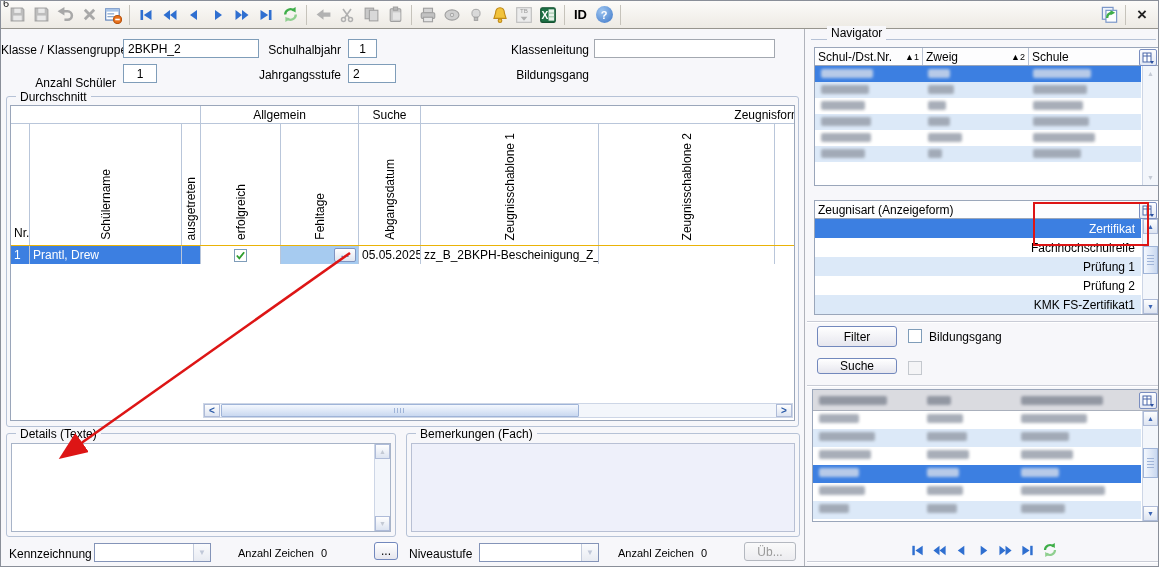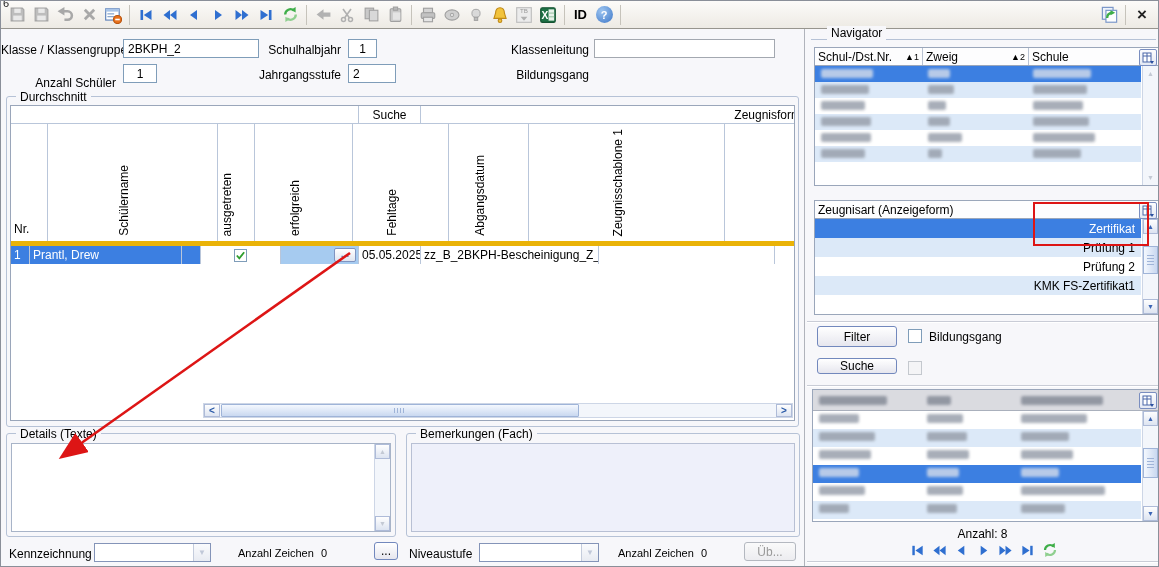--- a/index.html
+++ b/index.html
@@ -37,21 +37,21 @@
 
   
   .ztbl{ position:absolute; left:3px; top:8px; width:785px; height:316px;
     background:#fff; border:1px solid #9aa6ba; }
   .zgrid{ display:grid; grid-template-columns:18px 152px 19px 80px 78px 62px 178px 176px 1fr; }
   .band{ height:18px; border-bottom:1px solid #b9c6da; }
   .band > div{ display:flex; align-items:center; justify-content:center; font-size:12px; }
   .band .bl{ border-left:1px solid #b9c6da; }
   .band-zf{ justify-content:flex-end !important; overflow:hidden; }
   .band-zf span{ margin-right:-7px; white-space:nowrap; }
-  .hdr{ height:122px; border-bottom:5px solid #eab308;gap:18px; }
+  .hdr{ height:122px; border-bottom:1px solid #eab308; }
   .hdr > div{ display:flex; align-items:flex-end; justify-content:center;
     padding-bottom:5px; border-left:1px solid #b9c6da; overflow:hidden; }
   .hdr > div:first-child{ border-left:none; align-items:flex-end; justify-content:flex-start;
     padding-left:3px; }
   .vert{ writing-mode:vertical-rl; transform:rotate(180deg); white-space:nowrap; font-size:12px; }
   .drow{ height:18px; }
   .drow > div{ border-left:1px solid #b9c6da; display:flex; align-items:center;
     overflow:hidden; white-space:nowrap; }
   .drow > div:first-child{ border-left:none; }
   .sel-cell{ background:#3c7fe1; color:#fff; }
@@ -320,20 +320,21 @@
   <div class="input" style="left:347px;top:63px;width:48px">2</div>
   <div class="lbl r" style="left:470px;top:67px;width:118px">Bildungsgang</div>
 
   <div class="grp" style="left:5px;top:95px;width:793px;height:331px">
     <span class="grp-title">Durchschnitt</span>
 
     <div class="ztbl">
 
       <div class="zgrid band">
         <div style="grid-column:1/4"></div>
+        <div class="bl" style="grid-column:4/6">Allgemein</div>
         <div class="bl" style="grid-column:6/7">Suche</div>
         <div class="bl band-zf" style="grid-column:7/10">
             <span>Zeugnisform</span>
           </div>
       </div>
 
       <div class="zgrid hdr">
         <div>
             <span>Nr.</span>
           </div>
@@ -499,20 +500,21 @@
       <div class="grid-btn" style="right:1px;top:1px">
         <svg width="12" height="12" viewBox="0 0 12 12">
             <rect x="1" y="1" width="8" height="9" fill="#fff" stroke="#4a66a8"></rect>
             <line x1="5" y1="1" x2="5" y2="10" stroke="#4a66a8"></line>
             <line x1="1" y1="4" x2="9" y2="4" stroke="#4a66a8"></line>
             <polygon points="8,9 12,9 10,12" fill="#2a4f9f"></polygon>
           </svg>
       </div>
       <div style="position:absolute;left:0;top:18px;right:17px;bottom:0;background:#fff">
         <div class="zlist-item selrow" style="color:#fff">Zertifikat</div>
+        <div class="zlist-item">Fachhochschulreife</div>
         <div class="zlist-item alt">Prüfung 1</div>
         <div class="zlist-item">Prüfung 2</div>
         <div class="zlist-item alt">KMK FS-Zertifikat1</div>
       </div>
       <div class="vscroll" style="top:18px">
         <div class="sc-btn arr blue-a" style="width:100%;height:15px">▲</div>
         <div class="vs-track">
           <div class="vs-thumb" style="top:12px;height:28px">
               <span class="vs-grip"></span>
             </div>
@@ -581,21 +583,20 @@
         <div class="sc-btn arr blue-a" style="width:100%;height:15px">▲</div>
         <div class="vs-track">
           <div class="vs-thumb" style="top:22px;height:30px">
               <span class="vs-grip"></span>
             </div>
         </div>
         <div class="sc-btn arr blue-a" style="width:100%;height:15px">▼</div>
       </div>
     </div>
 
-    <div class="anzahl" style="left:0;right:0;top:498px">Anzahl: 8</div>
 
     <div class="navbtns" style="left:105px;top:513px">
       <span>
           <svg width="15" height="15" viewBox="0 0 16 16">
             <rect x="2.5" y="3" width="2.6" height="10" fill="#2f6fd0"></rect>
             <polygon points="13.5,3 13.5,13 5.8,8" fill="#2f6fd0"></polygon>
           </svg>
         </span>
       <span>
           <svg width="15" height="15" viewBox="0 0 16 16">

